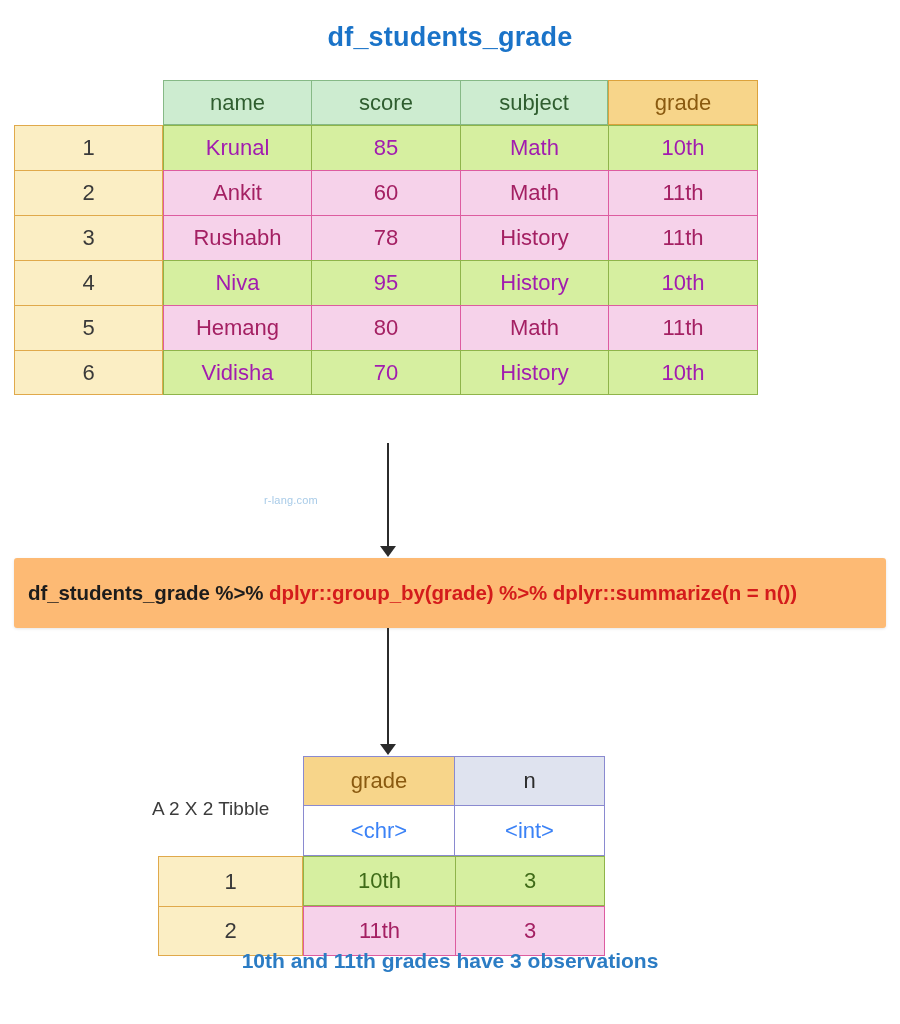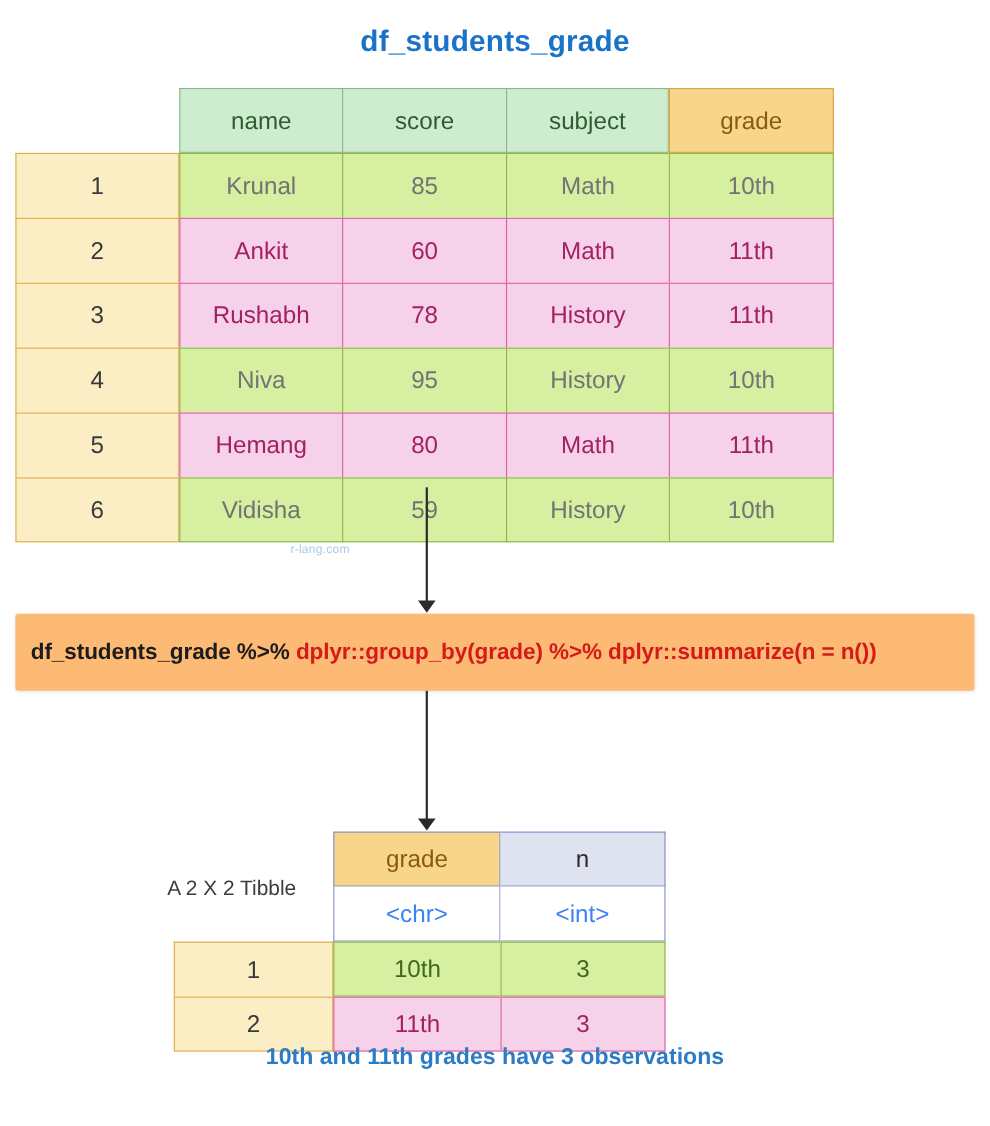--- a/index.html
+++ b/index.html
@@ -33,21 +33,21 @@
   .src-table {
     position: absolute;
     left: 14px;
     top: 80px;
     width: 744px;
     border-collapse: separate;
     border-spacing: 0;
     table-layout: fixed;
   }
   .src-table td {
-    height: 59px;
+    height: 45px;
     padding: 0;
     text-align: center;
     vertical-align: middle;
     font-size: 22px;
     box-sizing: border-box;
   }
   
   .src-table col.c-idx     { width: 149px; }
   .src-table col.c-name    { width: 148px; }
   .src-table col.c-score   { width: 149px; }
@@ -77,21 +77,21 @@
     background: #fbeec4;
     color: #3a3a3a;
     border: 1px solid #e0a94b;
     border-bottom: none;
   }
   tr.last-row .idx-cell { border-bottom: 1px solid #e0a94b; }
 
   
   .g-cell {
     background: #d6efa0;
-    color: #737373;
+    color: #a21caf;
     border: 1px solid #8fb44a;
     border-right: none;
     border-bottom: none;
   }
   .g-cell.col-last { border-right: 1px solid #8fb44a; }
   tr.last-row .g-cell { border-bottom: 1px solid #8fb44a; }
 
   
   .p-cell {
     background: #f6d2ea;
@@ -300,21 +300,21 @@
     <tr>
       <td class="idx-cell">5</td>
       <td class="p-cell">Hemang</td>
       <td class="p-cell">80</td>
       <td class="p-cell">Math</td>
       <td class="p-cell col-last">11th</td>
     </tr>
     <tr class="last-row">
       <td class="idx-cell">6</td>
       <td class="g-cell">Vidisha</td>
-      <td class="g-cell">59</td>
+      <td class="g-cell">70</td>
       <td class="g-cell">History</td>
       <td class="g-cell col-last">10th</td>
     </tr>
   </tbody>
 </table>
 
 <div class="watermark">r-lang.com</div>
 
 <div class="arrow" id="arrow-1">
   <div class="shaft"></div>

